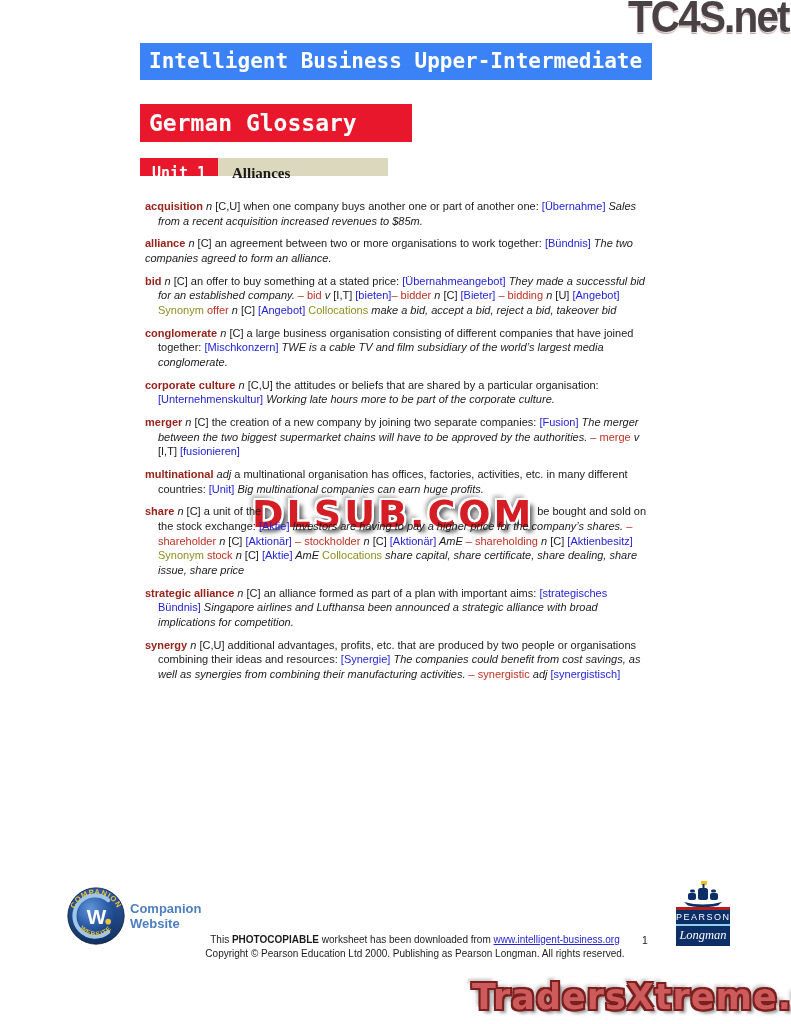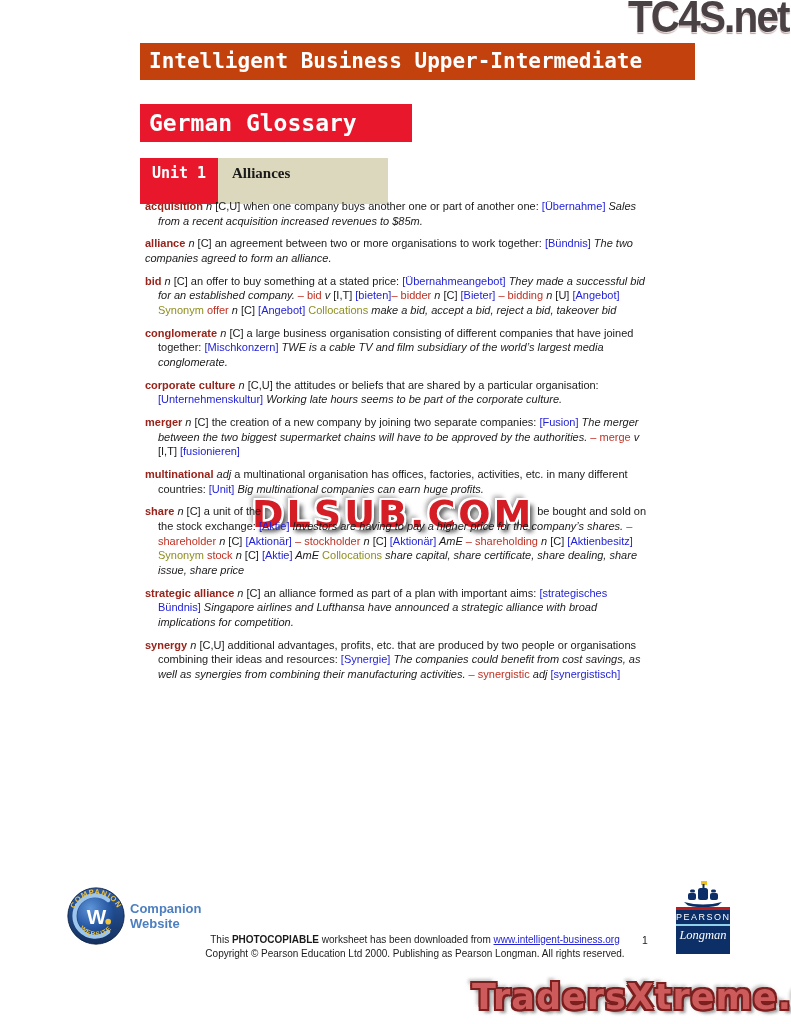--- a/index.html
+++ b/index.html
@@ -19,27 +19,27 @@
       5px 5px 4px rgba(70,70,70,.85),-4px -4px 4px rgba(70,70,70,.45);}
   .wm-bottomright{position:absolute;left:472px;top:977px;
     font-family:"DejaVu Sans",sans-serif;font-weight:900;font-size:35px;letter-spacing:1px;
     color:#cd5b5b;
     text-shadow:1.5px 0 0 #7c1f1f,-1.5px 0 0 #7c1f1f,0 1.5px 0 #7c1f1f,0 -1.5px 0 #7c1f1f,
       2px 2px 0 #7c1f1f,-2px -2px 0 #7c1f1f,2px -2px 0 #7c1f1f,-2px 2px 0 #7c1f1f,
       4px 4px 3px rgba(150,150,150,.9),-4px -4px 3px rgba(200,200,200,.9),0 0 6px rgba(180,180,180,.9);}
 
   
   .heading-font{font-family:"DejaVu Sans Mono",monospace;font-weight:bold;}
-  .banner-course{position:absolute;left:140px;top:43px;width:555px;height:37px;
-    background:#c2410c;color:#ffffff;font-size:21px;line-height:37px;padding-left:9px;
+  .banner-course{position:absolute;left:140px;top:43px;width:512px;height:37px;
+    background:#3b82f6;color:#ffffff;font-size:21px;line-height:37px;padding-left:9px;
     box-sizing:border-box;letter-spacing:0px;}
   .banner-glossary{position:absolute;left:140px;top:104px;width:272px;height:38px;
     background:#e8172b;color:#ffffff;font-size:23px;line-height:38px;padding-left:9px;
     box-sizing:border-box;}
-  .unit-bar{position:absolute;left:140px;top:158px;height:46px;display:flex;}
+  .unit-bar{position:absolute;left:140px;top:158px;height:18px;display:flex;}
   .unit-box{background:#e8172b;color:#ffffff;font-size:15px;line-height:30px;
     width:78px;text-align:center;}
   .topic-box{background:#dcd8bd;color:#1a1a1a;font-size:15px;line-height:30px;
     width:170px;padding-left:14px;box-sizing:border-box;font-family:Liberation Serif, serif;}
 
   
   .entries{position:absolute;left:145px;top:199px;width:508px;
     font-size:11px;line-height:14.6px;color:#1a1a1a;}
   .entry{margin:0 0 8.2px 0;padding-left:13px;text-indent:-13px;}
   .entry.no-hang{padding-left:0;text-indent:0;}
@@ -60,21 +60,21 @@
   .companion{position:absolute;left:66px;top:886px;display:flex;align-items:center;}
   .companion-label{margin-left:4px;color:#4d7fc0;font-weight:bold;font-size:13px;line-height:15px;}
 
   .pearson{position:absolute;left:676px;top:880px;width:54px;height:63px;font-size:0;}
   .pearson-ship{display:block;width:54px;height:27px;background:#ffffff;}
   .pearson-brand{display:block;background:#0b2f66;color:#ffffff;text-align:center;
     font-size:9px;letter-spacing:1.5px;line-height:14px;height:14px;
     font-family:"Liberation Sans",sans-serif;border-top:3px solid #b91c1c;}
   .pearson-divider{display:block;height:2px;background:#8fd1e8;}
   .pearson-imprint{display:block;background:#0b2f66;color:#ffffff;text-align:center;
-    font-family:"Liberation Serif",serif;font-style:italic;font-size:12.5px;line-height:19px;height:28px;}
+    font-family:"Liberation Serif",serif;font-style:italic;font-size:12.5px;line-height:19px;height:20px;}
 </style>
 </head>
 <body>
 
 <div id="page">
 
   <div class="wm-topright">TC4S.net</div>
   <div class="wm-center">DLSUB.COM</div>
   <div class="wm-bottomright">TradersXtreme.com</div>
 
@@ -84,25 +84,25 @@
   <div class="unit-bar">
     <div class="unit-box heading-font">Unit 1</div>
     <div class="topic-box heading-font">Alliances</div>
   </div>
 
   <div class="entries">
       <p class="entry"><span class="seg-hw">acquisition</span><span class="seg-pos"> n </span><span class="seg-txt">[C,U] when one company buys another one or part of another one: </span><span class="seg-de">[Übernahme]</span><span class="seg-ex"> Sales from a recent acquisition increased revenues to $85m.</span></p>
       <p class="entry no-hang"><span class="seg-hw">alliance</span><span class="seg-pos"> n </span><span class="seg-txt">[C] an agreement between two or more organisations to work together: </span><span class="seg-de">[Bündnis]</span><span class="seg-ex"> The two companies agreed to form an alliance.</span></p>
       <p class="entry"><span class="seg-hw">bid</span><span class="seg-pos"> n </span><span class="seg-txt">[C] an offer to buy something at a stated price: </span><span class="seg-de">[Übernahmeangebot]</span><span class="seg-ex"> They made a successful bid for an established company.</span><span class="seg-drv"> – bid</span><span class="seg-pos"> v </span><span class="seg-txt">[I,T] </span><span class="seg-de">[bieten]</span><span class="seg-drv">– bidder</span><span class="seg-pos"> n </span><span class="seg-txt">[C] </span><span class="seg-de">[Bieter]</span><span class="seg-drv"> – bidding</span><span class="seg-pos"> n </span><span class="seg-txt">[U] </span><span class="seg-de">[Angebot]</span><span class="seg-lbl"> Synonym </span><span class="seg-drv">offer</span><span class="seg-pos"> n </span><span class="seg-txt">[C] </span><span class="seg-de">[Angebot]</span><span class="seg-lbl"> Collocations </span><span class="seg-ex">make a bid, accept a bid, reject a bid, takeover bid</span></p>
       <p class="entry"><span class="seg-hw">conglomerate</span><span class="seg-pos"> n </span><span class="seg-txt">[C] a large business organisation consisting of different companies that have joined together: </span><span class="seg-de">[Mischkonzern]</span><span class="seg-ex"> TWE is a cable TV and film subsidiary of the world’s largest media conglomerate.</span></p>
-      <p class="entry"><span class="seg-hw">corporate culture</span><span class="seg-pos"> n </span><span class="seg-txt">[C,U] the attitudes or beliefs that are shared by a particular organisation: </span><span class="seg-de">[Unternehmenskultur]</span><span class="seg-ex"> Working late hours seems to be part of the corporate culture.</span></p>
+      <p class="entry"><span class="seg-hw">corporate culture</span><span class="seg-pos"> n </span><span class="seg-txt">[C,U] the attitudes or beliefs that are shared by a particular organisation: </span><span class="seg-de">[Unternehmenskultur]</span><span class="seg-ex"> Working late hours more to be part of the corporate culture.</span></p>
       <p class="entry"><span class="seg-hw">merger</span><span class="seg-pos"> n </span><span class="seg-txt">[C] the creation of a new company by joining two separate companies: </span><span class="seg-de">[Fusion]</span><span class="seg-ex"> The merger between the two biggest supermarket chains will have to be approved by the authorities.</span><span class="seg-drv"> – merge</span><span class="seg-pos"> v </span><span class="seg-txt">[I,T] </span><span class="seg-de">[fusionieren]</span></p>
       <p class="entry"><span class="seg-hw">multinational</span><span class="seg-pos"> adj </span><span class="seg-txt">a multinational organisation has offices, factories, activities, etc. in many different countries: </span><span class="seg-de">[Unit]</span><span class="seg-ex"> Big multinational companies can earn huge profits.</span></p>
       <p class="entry"><span class="seg-hw">share</span><span class="seg-pos"> n </span><span class="seg-txt">[C] a unit of the</span><span class="seg-gap"></span><span class="seg-txt">be bought and sold on the stock exchange: </span><span class="seg-de">[Aktie]</span><span class="seg-ex"> Investors are having to pay a higher price for the company’s shares.</span><span class="seg-drv"> – shareholder</span><span class="seg-pos"> n </span><span class="seg-txt">[C] </span><span class="seg-de">[Aktionär]</span><span class="seg-drv"> – stockholder</span><span class="seg-pos"> n </span><span class="seg-txt">[C] </span><span class="seg-de">[Aktionär]</span><span class="seg-pos"> AmE</span><span class="seg-drv"> – shareholding</span><span class="seg-pos"> n </span><span class="seg-txt">[C] </span><span class="seg-de">[Aktienbesitz]</span><span class="seg-lbl"> Synonym </span><span class="seg-drv">stock</span><span class="seg-pos"> n </span><span class="seg-txt">[C] </span><span class="seg-de">[Aktie]</span><span class="seg-pos"> AmE </span><span class="seg-lbl">Collocations </span><span class="seg-ex">share capital, share certificate, share dealing, share issue, share price</span></p>
-      <p class="entry"><span class="seg-hw">strategic alliance</span><span class="seg-pos"> n </span><span class="seg-txt">[C] an alliance formed as part of a plan with important aims: </span><span class="seg-de">[strategisches Bündnis]</span><span class="seg-ex"> Singapore airlines and Lufthansa have announced a strategic alliance with broad implications for competition.</span></p>
+      <p class="entry"><span class="seg-hw">strategic alliance</span><span class="seg-pos"> n </span><span class="seg-txt">[C] an alliance formed as part of a plan with important aims: </span><span class="seg-de">[strategisches Bündnis]</span><span class="seg-ex"> Singapore airlines and Lufthansa been announced a strategic alliance with broad implications for competition.</span></p>
       <p class="entry"><span class="seg-hw">synergy</span><span class="seg-pos"> n </span><span class="seg-txt">[C,U] additional advantages, profits, etc. that are produced by two people or organisations combining their ideas and resources: </span><span class="seg-de">[Synergie]</span><span class="seg-ex"> The companies could benefit from cost savings, as well as synergies from combining their manufacturing activities.</span><span class="seg-drv"> – synergistic</span><span class="seg-pos"> adj </span><span class="seg-de">[synergistisch]</span></p>
     </div>
 
   <div class="companion">
     <svg width="60" height="60" viewBox="0 0 64 64">
       <defs>
         <radialGradient id="cwInner" cx="35%" cy="30%" r="80%">
           <stop offset="0%" stop-color="#5f96d8"></stop>
             <stop offset="60%" stop-color="#2a5aa5"></stop>
             <stop offset="100%" stop-color="#123c77"></stop>

